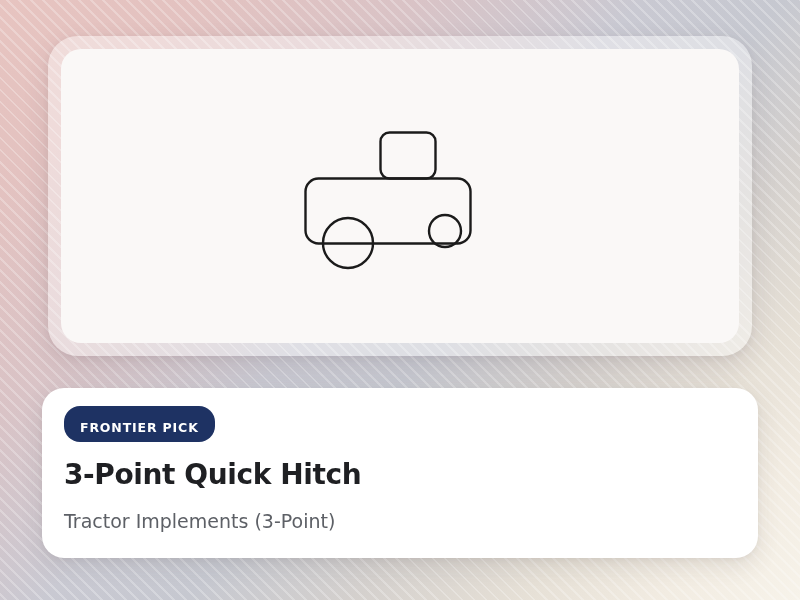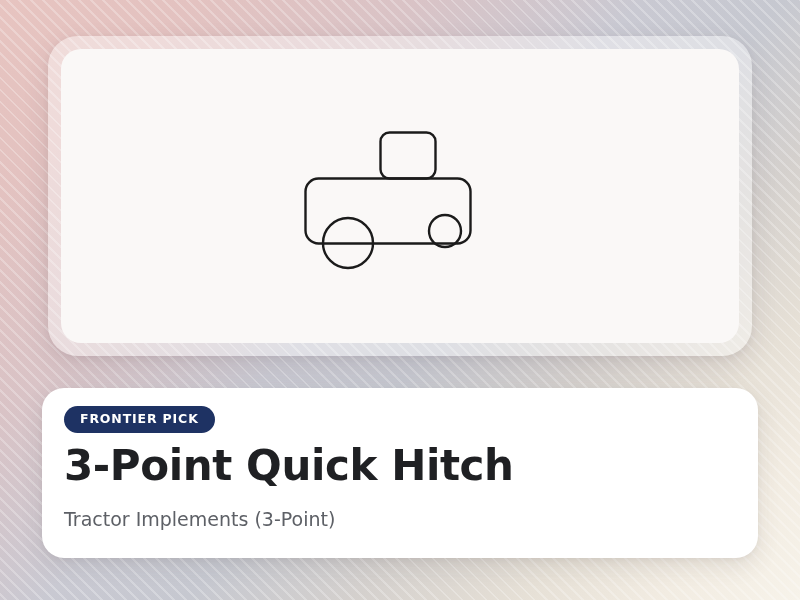--- a/index.html
+++ b/index.html
@@ -82,29 +82,29 @@
     align-items:flex-start;
   }
 
   #badge {
     display:inline-block;
     background:#1e3263;
     color:#ffffff;
     font-size:12.5px;
     font-weight:bold;
     letter-spacing:0.85px;
-    padding:7px 16px 7px 16px;
+    padding:16px 16px 7px 16px;
     border-radius:16px;
     line-height:1;
     white-space:nowrap;
   }
 
   #title {
-    margin-top:10px;
-    font-size:42px;
+    margin-top:18px;
+    font-size:28px;
     font-weight:bold;
     color:#1f2023;
     line-height:1.08;
     letter-spacing:-0.4px;
     white-space:nowrap;
   }
 
   #subtitle {
     margin-top:20px;
     font-size:19px;

